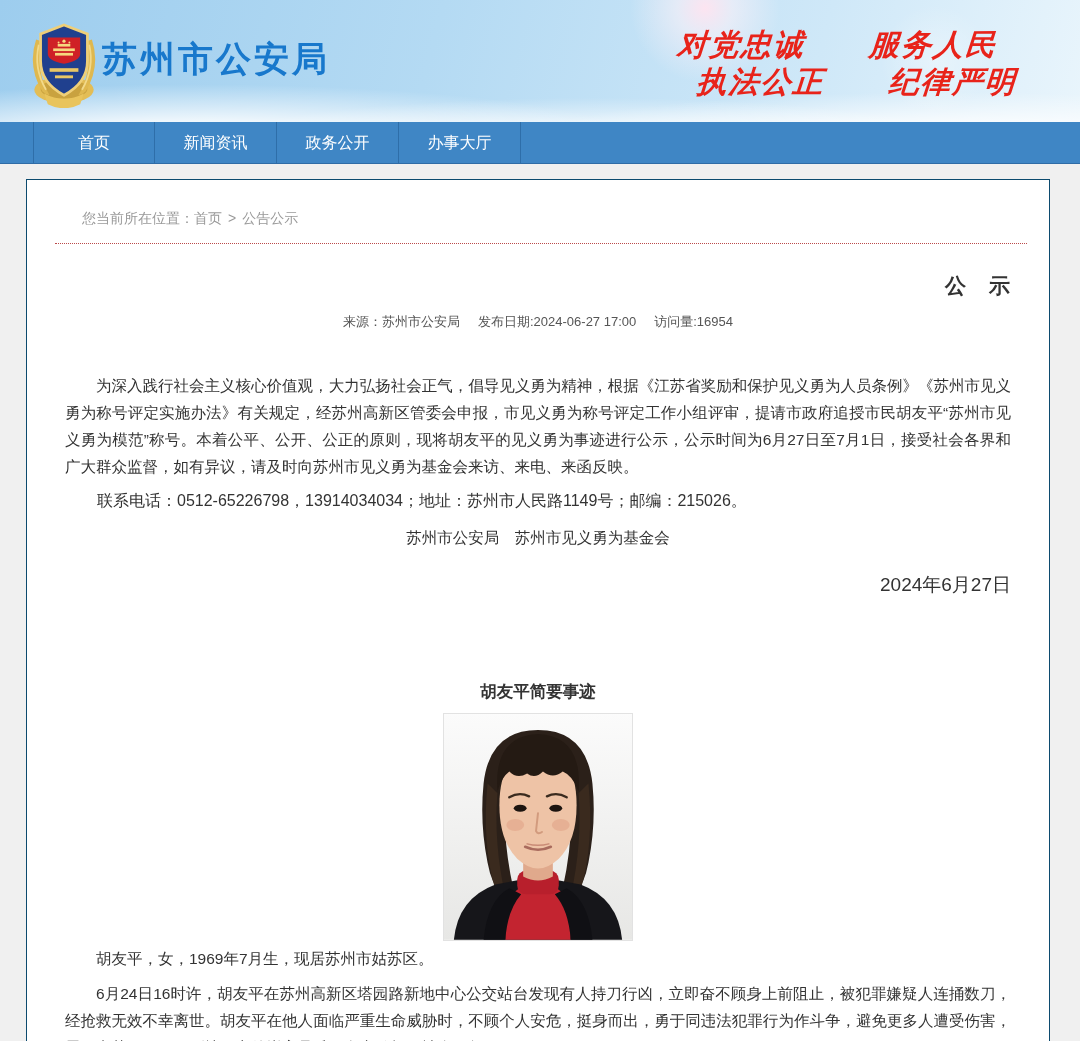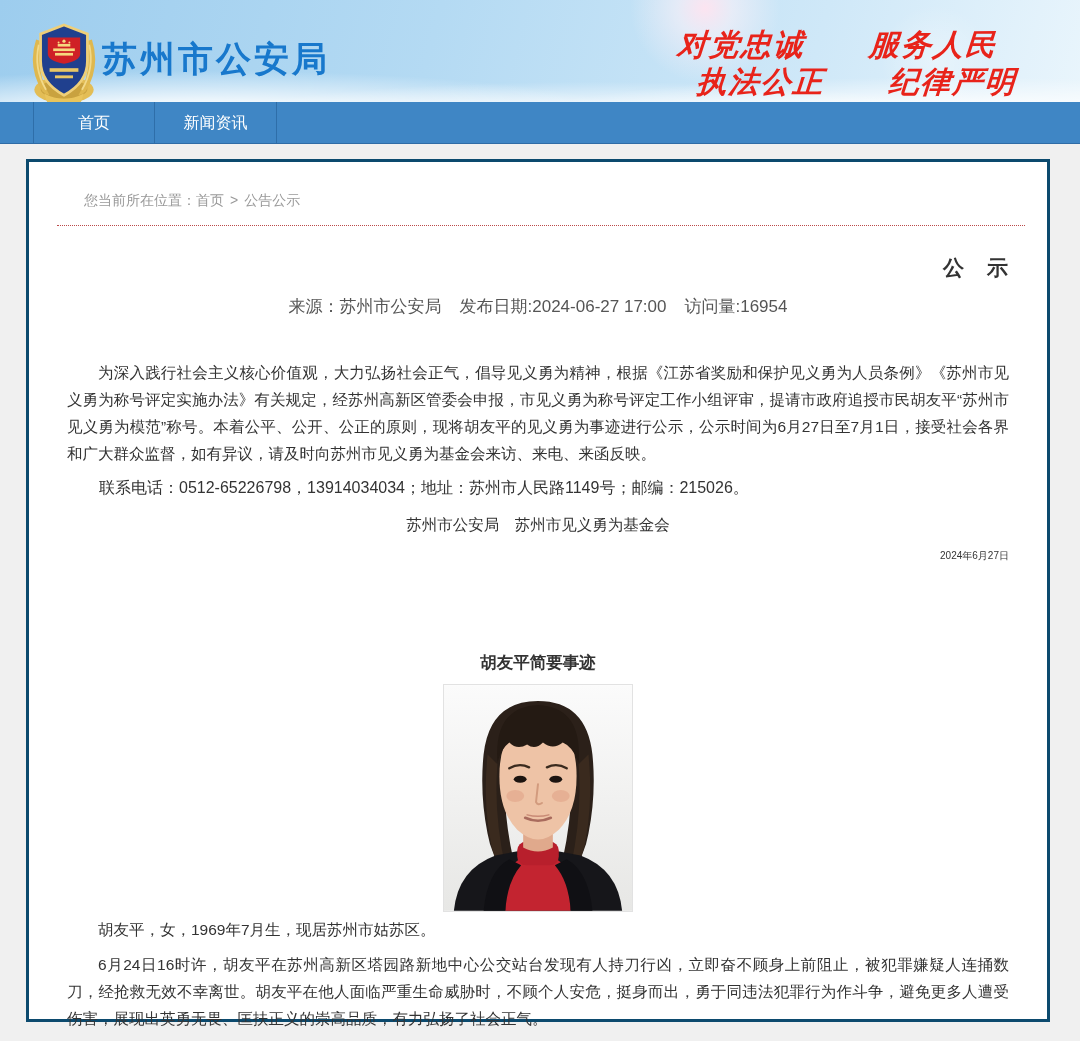--- a/index.html
+++ b/index.html
@@ -6,21 +6,21 @@
   html, body {
     width: 1080px; height: 1041px;
     font-family: "Liberation Sans", "DejaVu Sans", sans-serif;
     background: #f0f0f0;
     overflow: hidden;
   }
 
   
   .site-header {
     position: relative;
-    height: 102px;
+    height: 122px;
     background:
       radial-gradient(circle at 705px 8px, rgba(255,228,240,0.95) 0px, rgba(255,242,248,0.55) 28px, rgba(255,255,255,0) 75px),
       radial-gradient(circle at 935px 60px, rgba(255,255,255,0.35) 0px, rgba(255,255,255,0) 55px),
       radial-gradient(60% 70% at 18% 118%, rgba(255,255,255,0.95) 20%, rgba(255,255,255,0) 70%),
       radial-gradient(50% 60% at 55% 125%, rgba(255,255,255,0.9) 25%, rgba(255,255,255,0) 75%),
       radial-gradient(55% 55% at 88% 115%, rgba(255,255,255,0.85) 22%, rgba(255,255,255,0) 72%),
       linear-gradient(105deg, #9dcdee 0%, #b4daf3 40%, #cfe8f8 75%, #e9f5fc 100%);
     overflow: hidden;
   }
   .logo-badge {
@@ -57,21 +57,21 @@
     cursor: pointer; list-style: none;
   }
   .main-nav .nav-item:first-child { border-left: 1px solid #2e6ea9; }
 
   
   .content-wrap {
     margin: 15px 0 0 26px;
     width: 1024px;
     height: 863px;
     background: #ffffff;
-    border: 3px solid #0c4a6e;
+    border: 1px solid #0c4a6e;
   }
   .breadcrumb {
     padding: 30px 0 15px 55px;
     font-size: 14px; color: #999999;
   }
   .breadcrumb a { color: #999999; text-decoration: none; cursor: pointer; }
   .crumb-sep { margin: 0 6px; }
   .dotted-rule {
     margin: 0 22px 0 28px;
     border-bottom: 1px dotted #bb4a4a;
@@ -82,42 +82,42 @@
   .article { padding: 0 38px; color: #333333; }
   .article-title {
     margin-top: 28px;
     text-align: right;
     font-size: 21px; font-weight: bold; color: #333333;
     letter-spacing: 1px;
   }
   .article-meta {
     margin-top: 13px;
     text-align: center;
-    font-size: 17px; color: #555555;
+    font-size: 13px; color: #555555;
   }
   .article-meta span { margin: 0 9px; }
   .body-para {
     margin-top: 41px;
     font-size: 15.5px; line-height: 27px;
     text-indent: 2em; text-align: justify;
   }
   .contact-para {
     margin-top: 7px;
     font-size: 16px; line-height: 27px;
     text-indent: 2em;
   }
   .sig-line {
     margin-top: 10px;
     text-align: center;
     font-size: 15.5px; line-height: 27px;
   }
   .date-line {
-    margin-top: 4px;
+    margin-top: 20px;
     text-align: right;
-    font-size: 10px; line-height: 27px;
+    font-size: 19px; line-height: 27px;
   }
   .profile-heading {
     margin-top: 83px;
     text-align: center;
     font-size: 16.5px; color: #333333;
   }
   .photo-wrap {
     margin-top: 10px;
     text-align: center;
   }
@@ -171,20 +171,22 @@
   <div class="site-title">苏州市公安局</div>
   <div class="slogan">
     <div class="line1">对党忠诚　　服务人民</div>
     <div class="line2">执法公正　　纪律严明</div>
   </div>
 </header>
 
 <nav class="main-nav">
   <div class="nav-item">首页</div>
   <div class="nav-item">新闻资讯</div>
+  <div class="nav-item">政务公开</div>
+  <div class="nav-item">办事大厅</div>
 </nav>
 
 <main class="content-wrap">
 
   <div class="breadcrumb">
     <span>您当前所在位置：</span><a>首页</a><span class="crumb-sep">&gt;</span><a>公告公示</a>
   </div>
   <div class="dotted-rule"></div>
 
   <article class="article">

